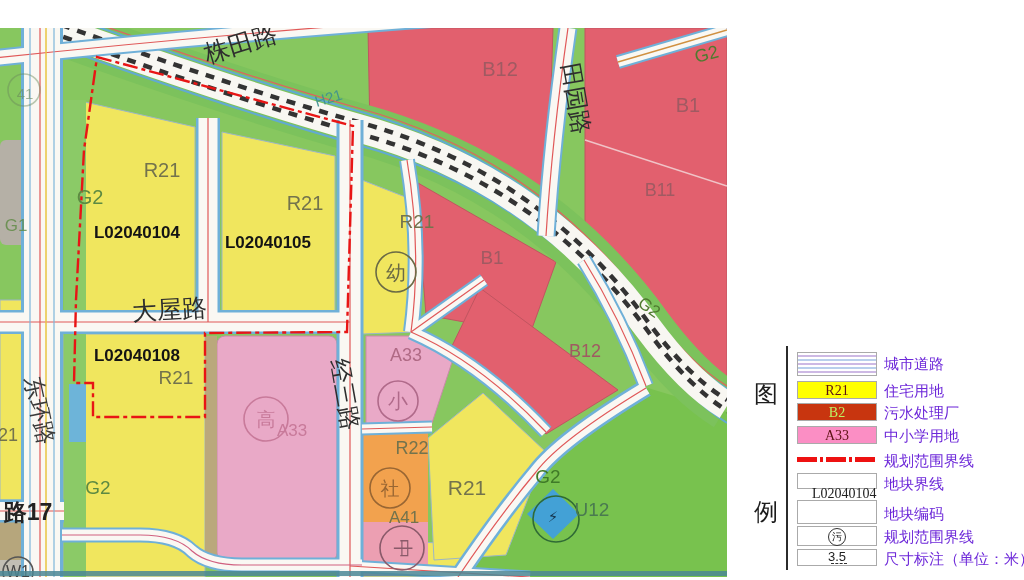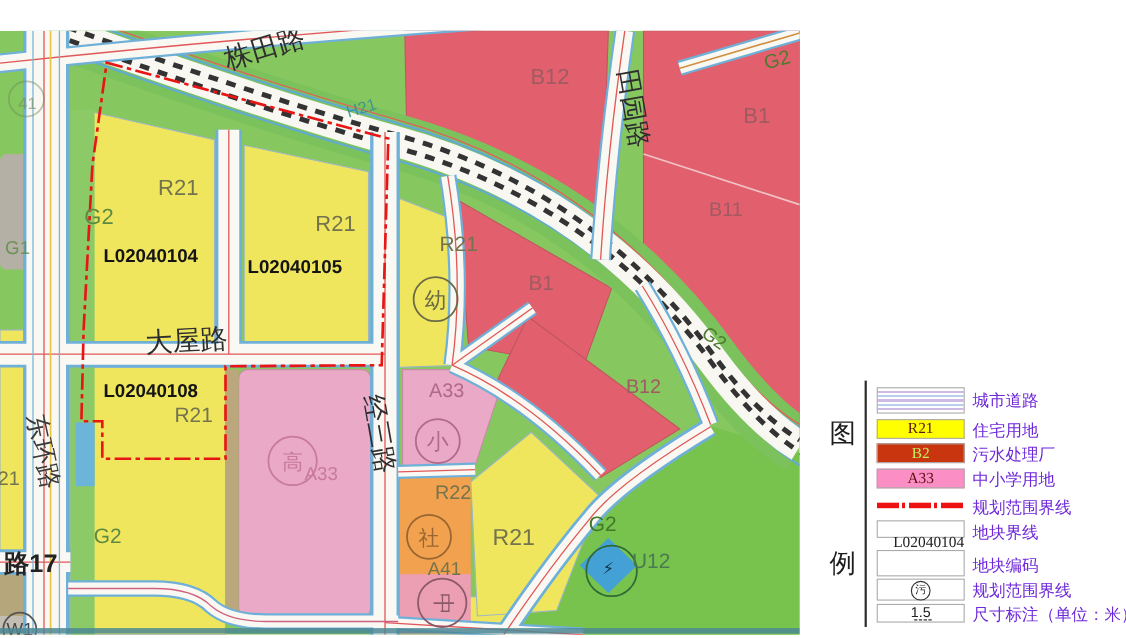--- a/index.html
+++ b/index.html
@@ -251,19 +251,19 @@
     <div class="leg-label" style="top:135px;">地块界线</div>
     <div id="sw-code-example">L02040104</div>
 
     <div class="sw" style="top:160px;height:24px;"></div>
     <div class="leg-label" style="top:165px;text-align:center;">地块编码</div>
 
     <div class="sw" style="top:186px;height:20px;padding-top:1px;"><span id="sw-wu-circle">污</span></div>
     <div class="leg-label" style="top:188px;">规划范围界线</div>
 
     <div class="sw" style="top:209px;height:17px;font-size:13px;line-height:13px;color:#222;font-family:'Liberation Sans',sans-serif;">
-      <span>1.5</span>
+      <span>3.5</span>
       <span id="sw-dim-line"></span>
     </div>
     <div class="leg-label" style="top:210px;">尺寸标注（单位：米）</div>
   </div>
 
 </div>
 
 </body></html>

